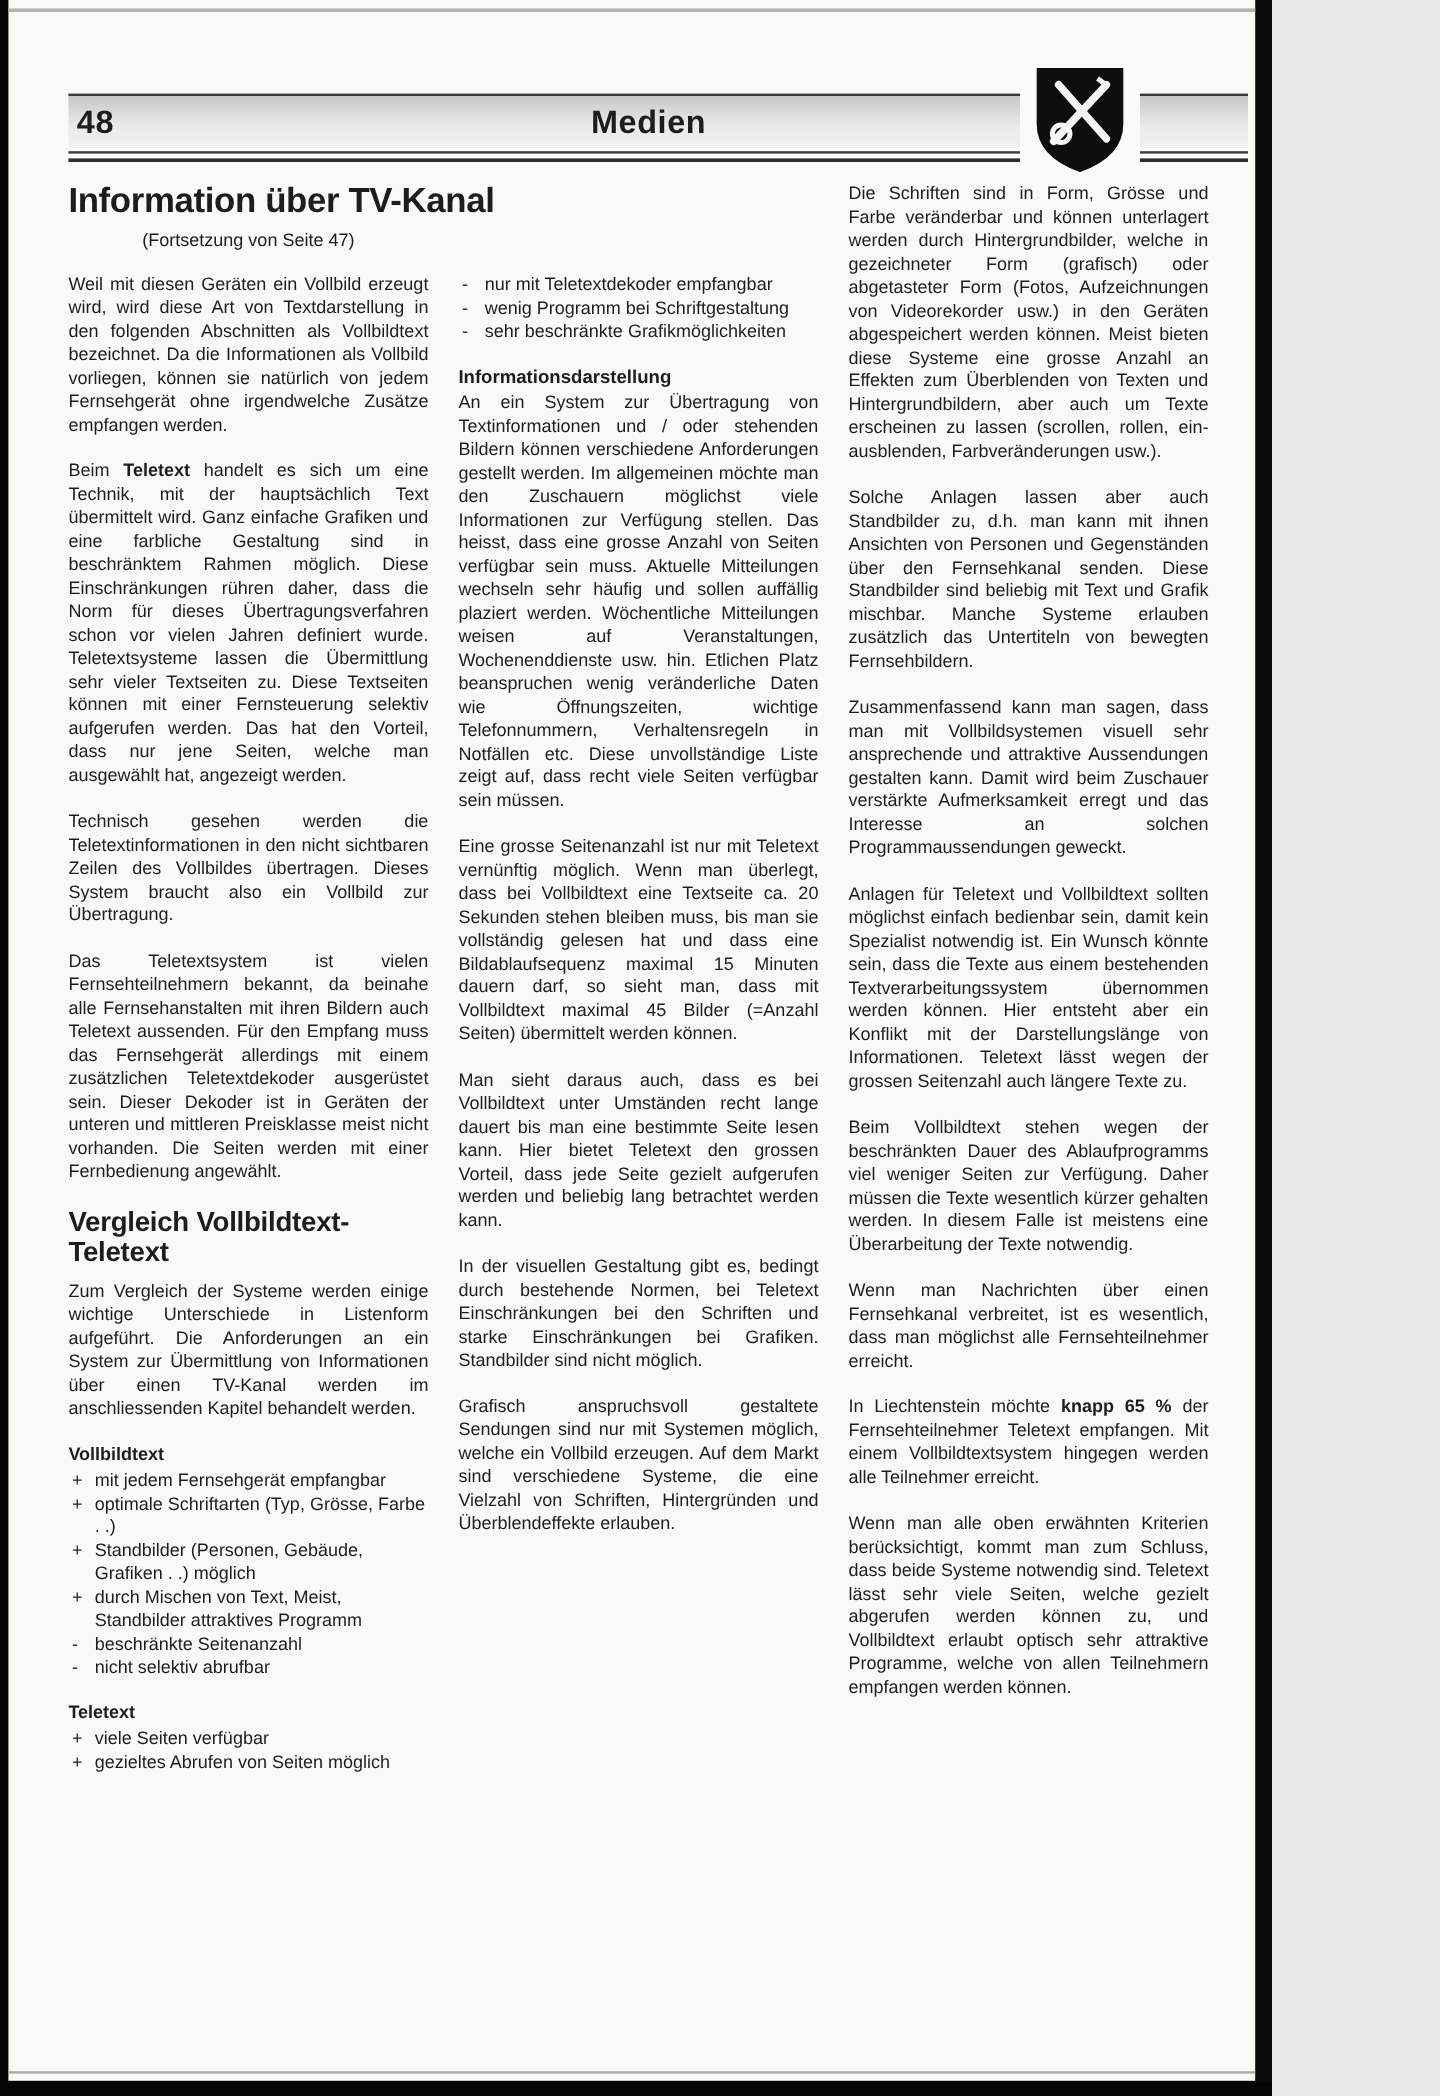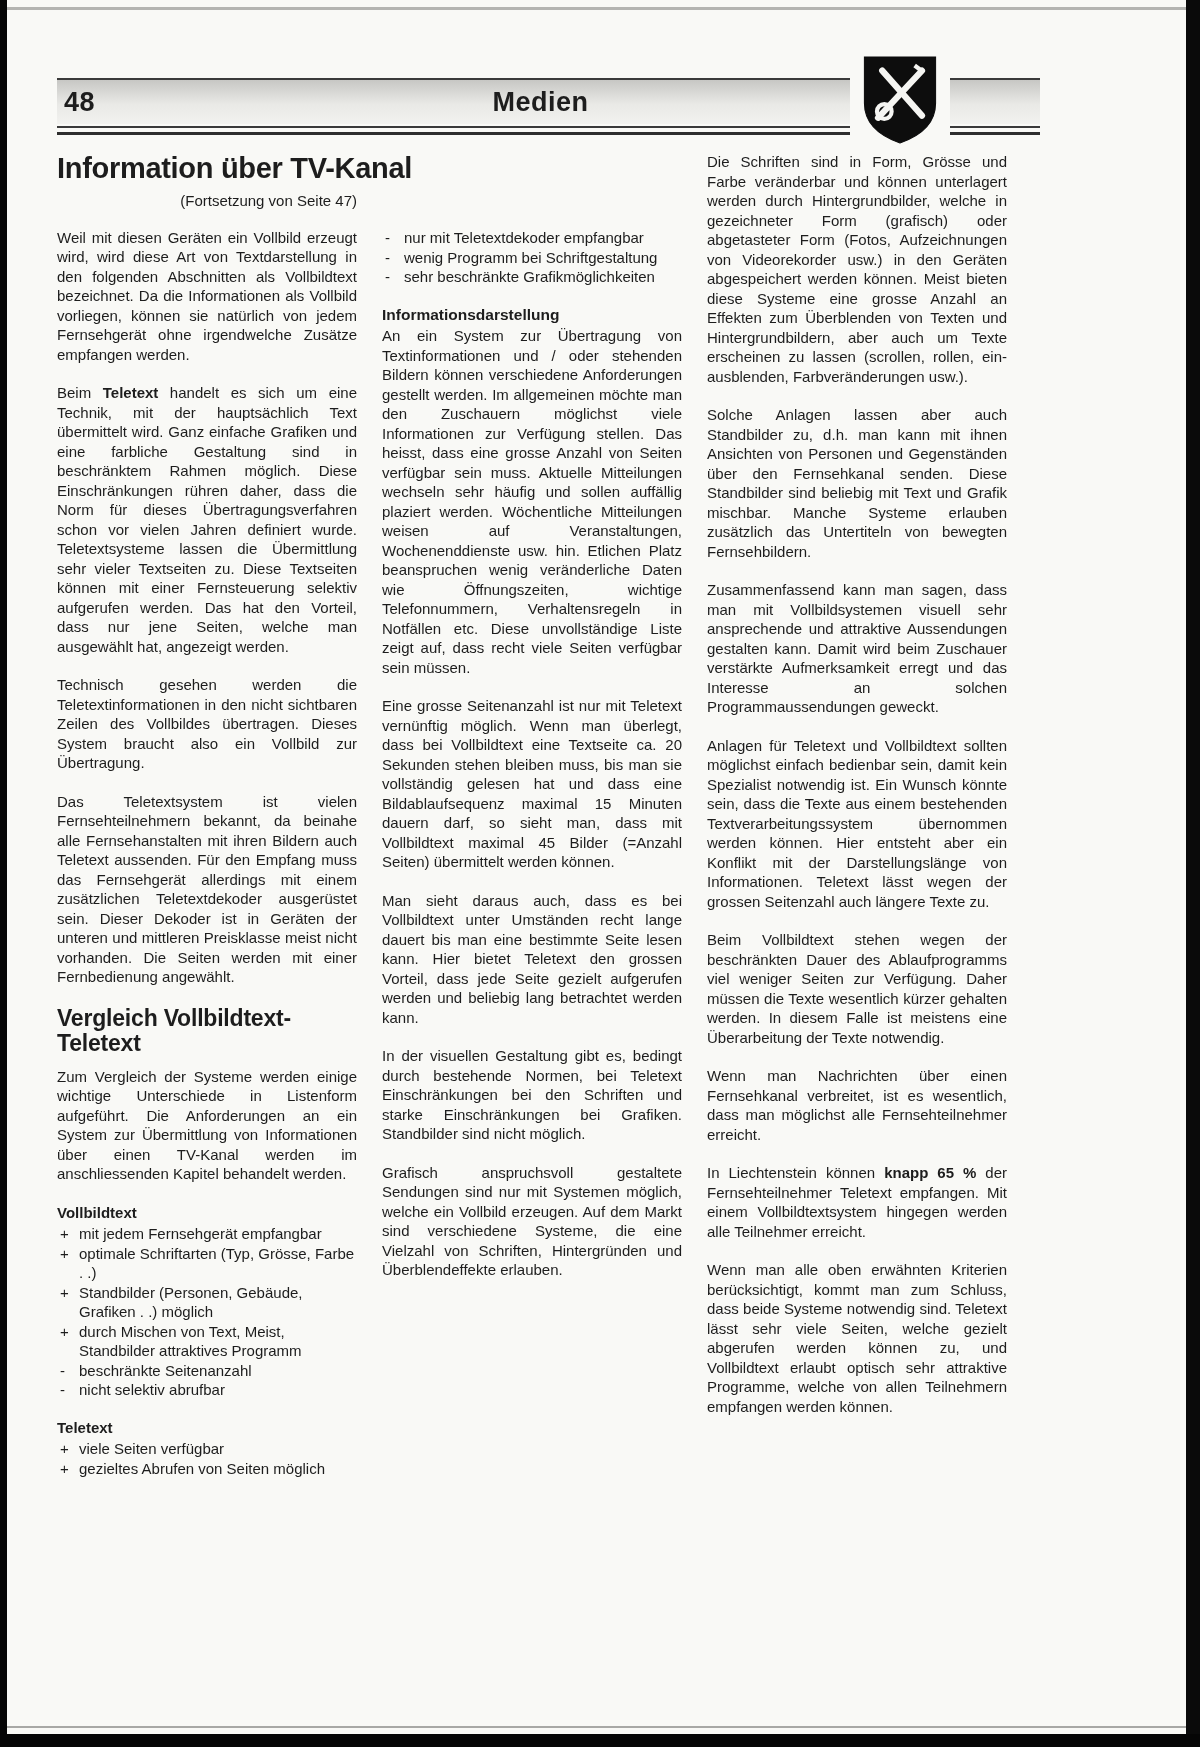--- a/index.html
+++ b/index.html
@@ -4,21 +4,21 @@
 <style>
   * { margin:0; padding:0; box-sizing:border-box; }
   html,body { width:1200px; }
   body {
     font-family:"Liberation Sans", sans-serif;
     color:#1d1d1d;
     background:#e8e8e6;
   }
   .page {
     position:relative;
-    width:1200px; height:1747px;
+    width:1060px; height:1747px;
     background:#f9f9f6;
     overflow:hidden;
   }
   
   .edge-left  { position:absolute; left:0; top:0; width:7px; height:100%; background:#050505; }
   .edge-right { position:absolute; right:0; top:0; width:14px; height:100%; background:#0a0a0a; }
   .edge-bottom{ position:absolute; left:0; bottom:0; width:100%; height:13px; background:#050505; }
   .top-rule   { position:absolute; left:7px; right:14px; top:7px; height:3px; background:#b4b4b1; }
   .bottom-rule{ position:absolute; left:7px; right:14px; bottom:19px; height:2px; background:#a8a8a5; }
 
@@ -48,21 +48,21 @@
   
   .content { position:absolute; left:57px; top:152px; width:950px; display:flex; gap:25px; }
   .col { width:300px; font-size:15px; line-height:19.5px; text-align:justify; }
   .col2 { padding-top:76px; }
 
   h1.article-title {
     font-size:29px; line-height:32px; font-weight:bold;
     letter-spacing:-0.3px; white-space:nowrap;
     margin-bottom:7px; text-align:left;
   }
-  .subtitle { margin-bottom:17px; text-align:right; }
+  .subtitle { margin-bottom:17px; text-align:center; }
   p.t { margin-bottom:19px; }
   p.t:last-child { margin-bottom:0; }
   h2.sub {
     font-size:23px; line-height:25px; font-weight:bold;
     margin:2px 0 11px 0; text-align:left; letter-spacing:-0.2px;
   }
   h3.minor { font-size:15.5px; font-weight:bold; margin:18px 0 2px 0; text-align:left; }
   .label { font-weight:bold; margin:0 0 2px 0; text-align:left; }
   .label.spaced { margin-top:18px; }
   .li { position:relative; padding-left:22px; text-align:left; }
@@ -150,19 +150,19 @@
     </section>
 
     <section class="col col3">
       <p class="t">Die Schriften sind in Form, Grösse und Farbe veränderbar und können unterlagert werden durch Hintergrundbilder, welche in gezeichneter Form (grafisch) oder abgetasteter Form (Fotos, Aufzeichnungen von Videorekorder usw.) in den Geräten abgespeichert werden können. Meist bieten diese Systeme eine grosse Anzahl an Effekten zum Überblenden von Texten und Hintergrundbildern, aber auch um Texte erscheinen zu lassen (scrollen, rollen, ein-ausblenden, Farbveränderungen usw.).</p>
       <p class="t">Solche Anlagen lassen aber auch Standbilder zu, d.h. man kann mit ihnen Ansichten von Personen und Gegenständen über den Fernsehkanal senden. Diese Standbilder sind beliebig mit Text und Grafik mischbar. Manche Systeme erlauben zusätzlich das Untertiteln von bewegten Fernsehbildern.</p>
       <p class="t">Zusammenfassend kann man sagen, dass man mit Vollbildsystemen visuell sehr ansprechende und attraktive Aussendungen gestalten kann. Damit wird beim Zuschauer verstärkte Aufmerksamkeit erregt und das Interesse an solchen Programmaussendungen geweckt.</p>
       <p class="t">Anlagen für Teletext und Vollbildtext sollten möglichst einfach bedienbar sein, damit kein Spezialist notwendig ist. Ein Wunsch könnte sein, dass die Texte aus einem bestehenden Textverarbeitungssystem übernommen werden können. Hier entsteht aber ein Konflikt mit der Darstellungslänge von Informationen. Teletext lässt wegen der grossen Seitenzahl auch längere Texte zu.</p>
       <p class="t">Beim Vollbildtext stehen wegen der beschränkten Dauer des Ablaufprogramms viel weniger Seiten zur Verfügung. Daher müssen die Texte wesentlich kürzer gehalten werden. In diesem Falle ist meistens eine Überarbeitung der Texte notwendig.</p>
       <p class="t">Wenn man Nachrichten über einen Fernsehkanal verbreitet, ist es wesentlich, dass man möglichst alle Fernsehteilnehmer erreicht.</p>
 
-      <p class="t"><span>In Liechtenstein können </span><b>knapp 65 %</b><span> der Fernsehteilnehmer Teletext empfangen. Mit einem Vollbildtextsystem hingegen werden alle Teilnehmer erreicht.</span></p>
+      <p class="t"><span>In Liechtenstein möchte </span><b>knapp 65 %</b><span> der Fernsehteilnehmer Teletext empfangen. Mit einem Vollbildtextsystem hingegen werden alle Teilnehmer erreicht.</span></p>
 
       <p class="t">Wenn man alle oben erwähnten Kriterien berücksichtigt, kommt man zum Schluss, dass beide Systeme notwendig sind. Teletext lässt sehr viele Seiten, welche gezielt abgerufen werden können zu, und Vollbildtext erlaubt optisch sehr attraktive Programme, welche von allen Teilnehmern empfangen werden können.</p>
     </section>
 
   </div>
 </div>
 
 </body></html>

